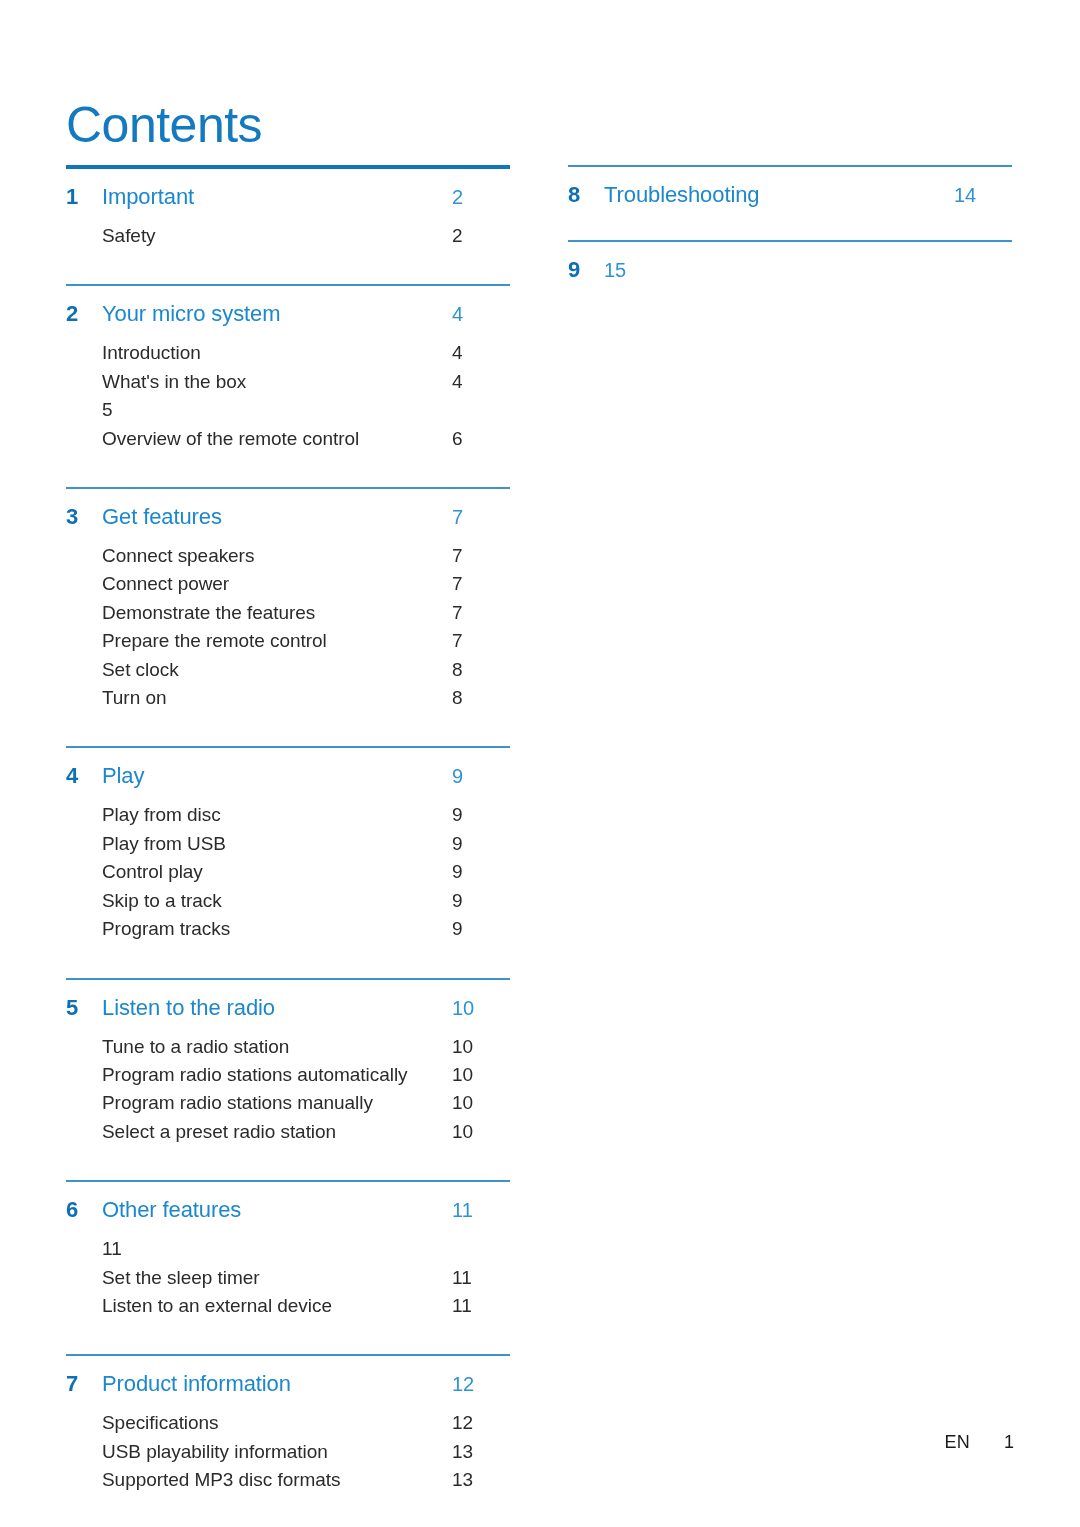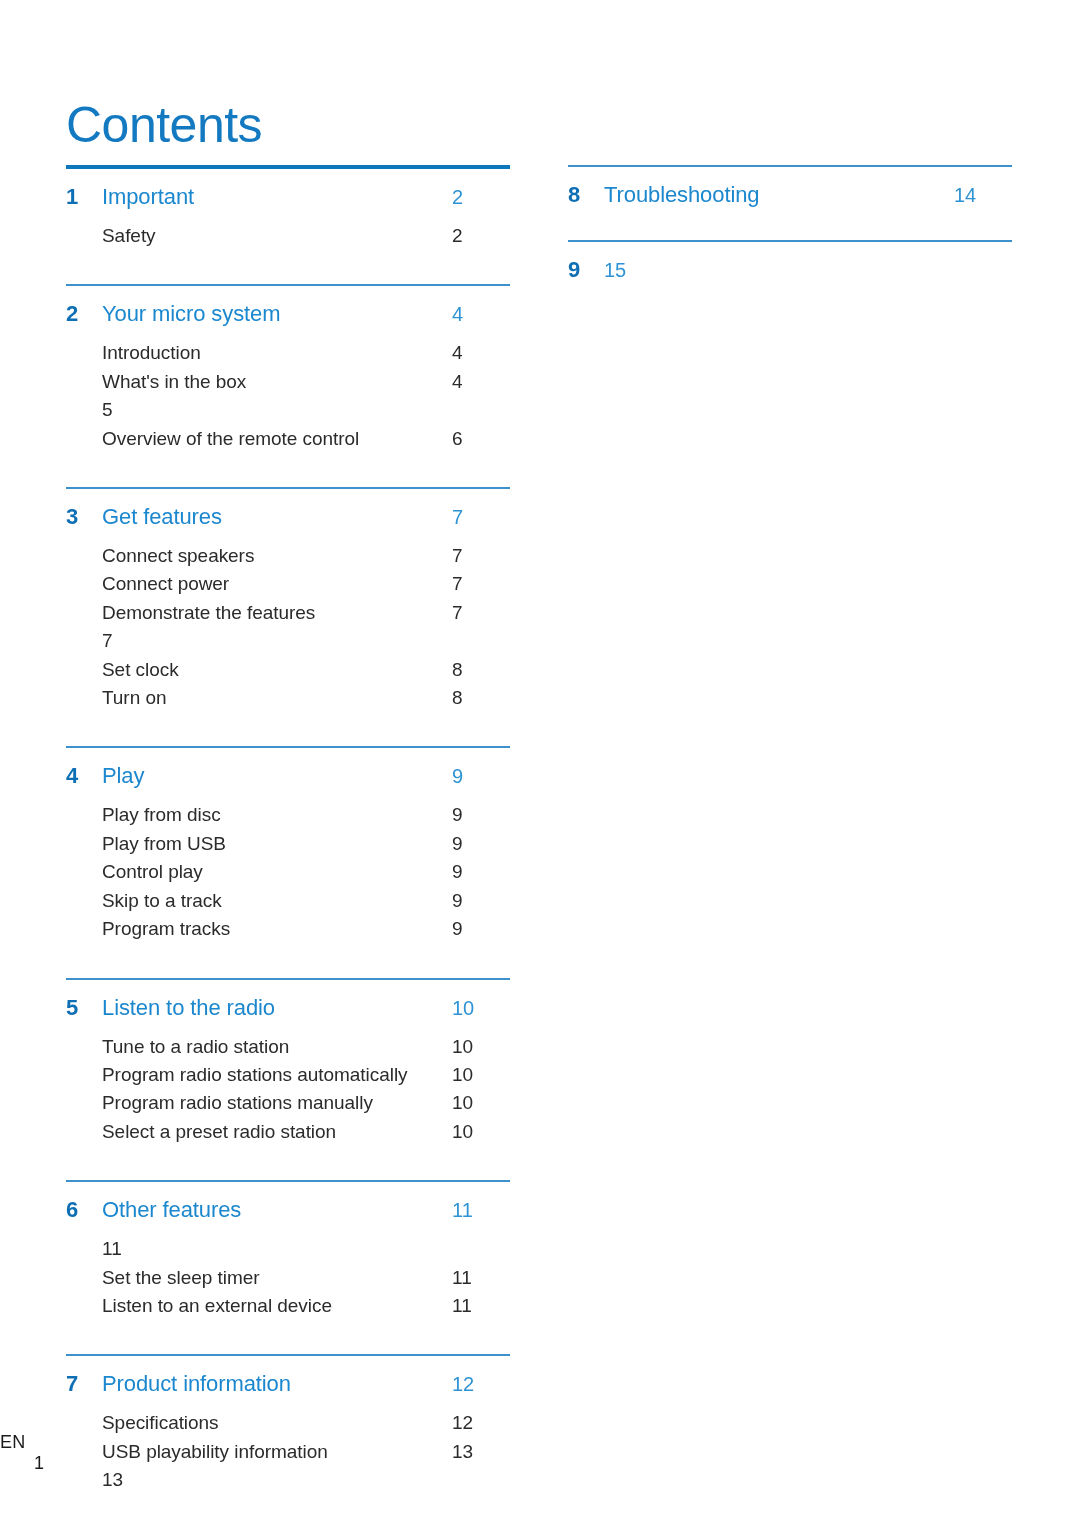--- a/index.html
+++ b/index.html
@@ -122,21 +122,20 @@
   .footer {
     position: absolute;
     left: 0;
     top: 1432px;
     width: 1014px;
     display: flex;
     justify-content: flex-end;
     align-items: baseline;
     font-size: 18px;
     color: #1A1A1A;
-    flex-direction: column;
   }
   .footer-lang {
     font-weight: 400;
     letter-spacing: 0.3px;
   }
   .footer-page {
     display: inline-block;
     width: 44px;
     text-align: right;
     font-weight: 400;
@@ -214,20 +213,21 @@
             <div class="sub-label">Connect power</div>
             <div class="sub-page">7</div>
           </div>
           <div class="sub-item">
             <div class="sub-spacer"></div>
             <div class="sub-label">Demonstrate the features</div>
             <div class="sub-page">7</div>
           </div>
           <div class="sub-item">
             <div class="sub-spacer"></div>
+            <div class="sub-label">Prepare the remote control</div>
             <div class="sub-page">7</div>
           </div>
           <div class="sub-item">
             <div class="sub-spacer"></div>
             <div class="sub-label">Set clock</div>
             <div class="sub-page">8</div>
           </div>
           <div class="sub-item">
             <div class="sub-spacer"></div>
             <div class="sub-label">Turn on</div>
@@ -341,20 +341,21 @@
             <div class="sub-label">Specifications</div>
             <div class="sub-page">12</div>
           </div>
           <div class="sub-item">
             <div class="sub-spacer"></div>
             <div class="sub-label">USB playability information</div>
             <div class="sub-page">13</div>
           </div>
           <div class="sub-item">
             <div class="sub-spacer"></div>
+            <div class="sub-label">Supported MP3 disc formats</div>
             <div class="sub-page">13</div>
           </div>
         </div>
       </div>
     </div>
   <div class="col col-right" id="col-right">
       <div class="toc-section">
         <div class="rule"></div>
         <div class="section-head">
           <div class="section-num">8</div>

